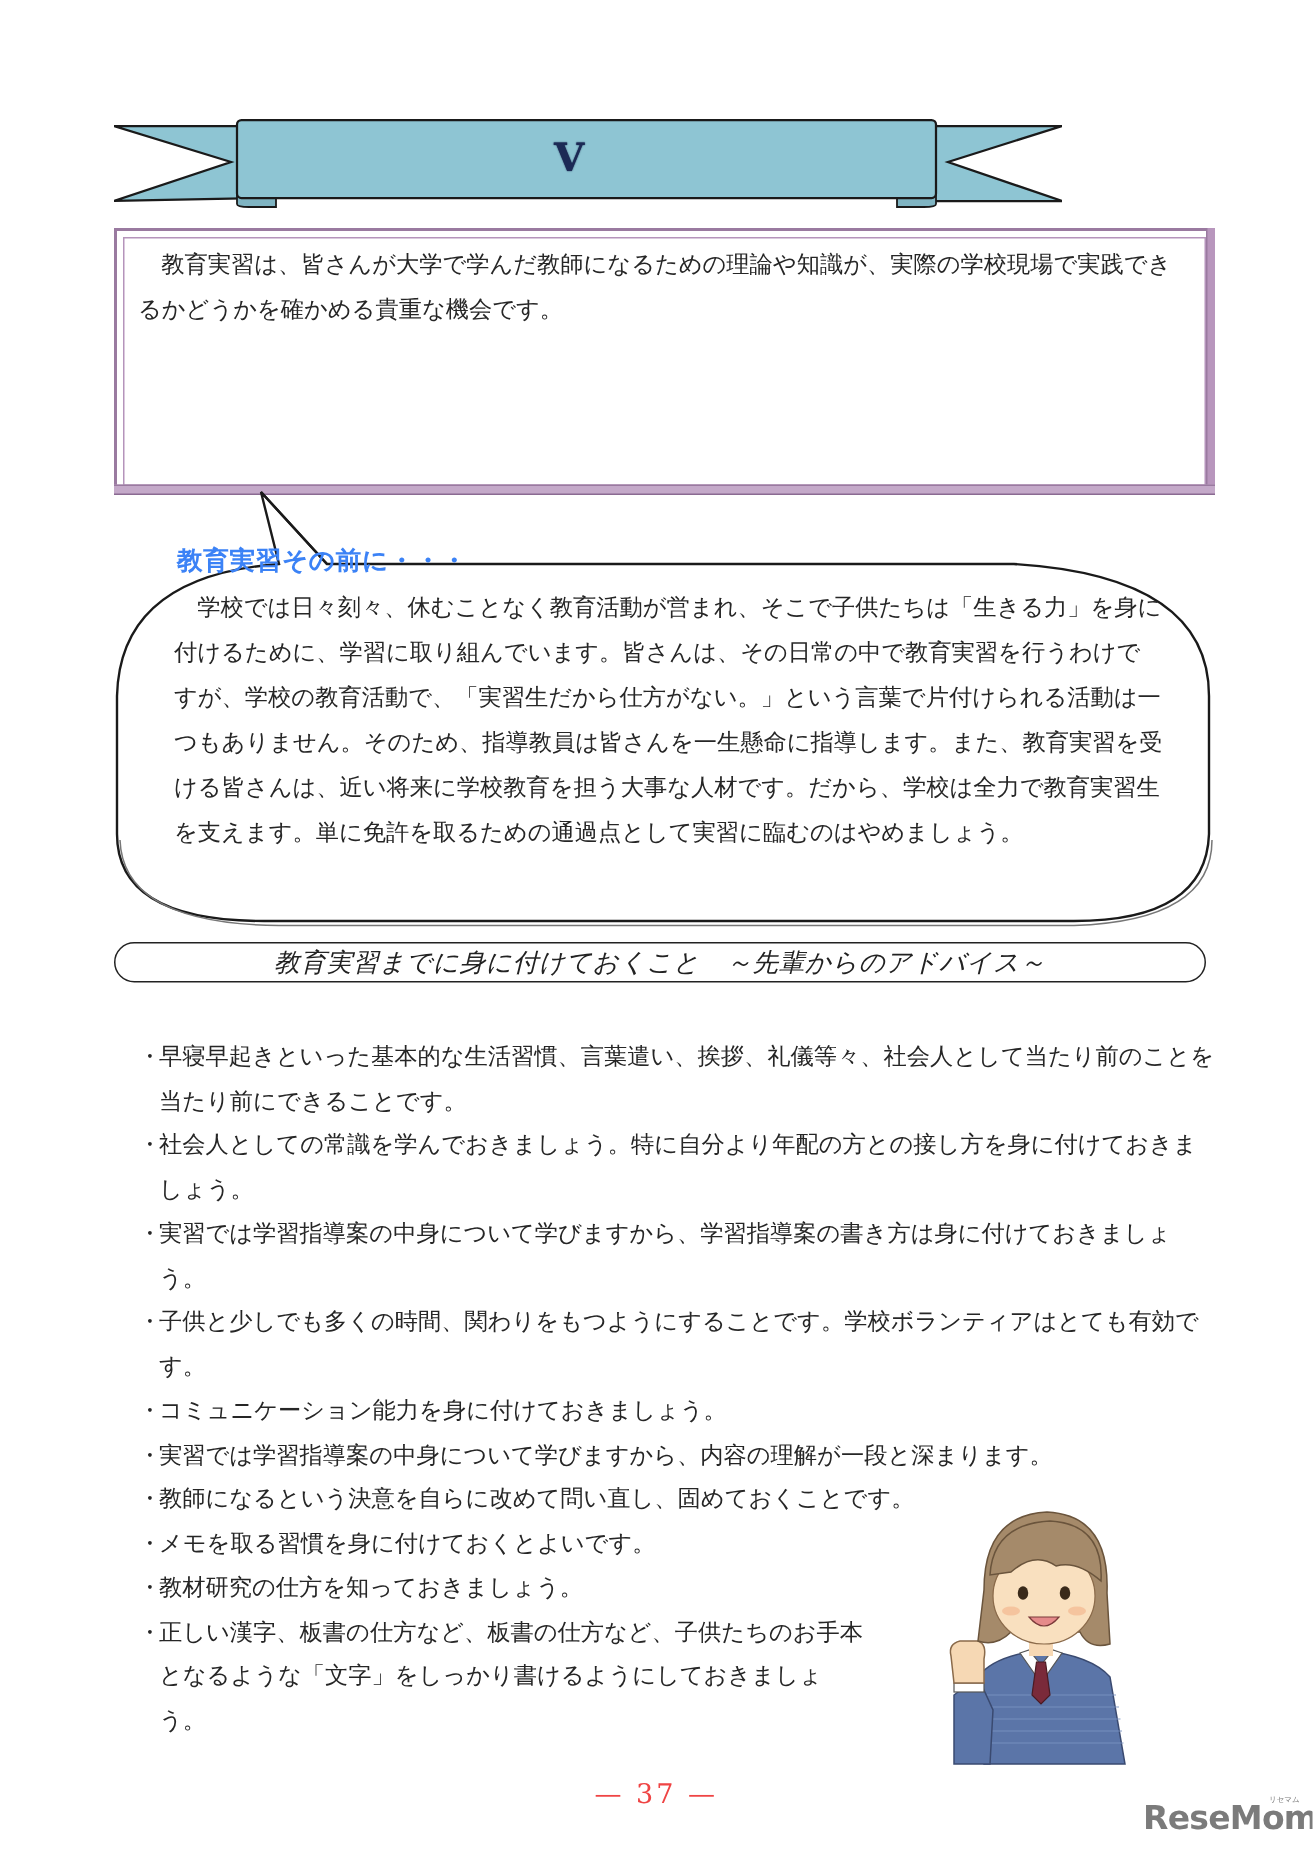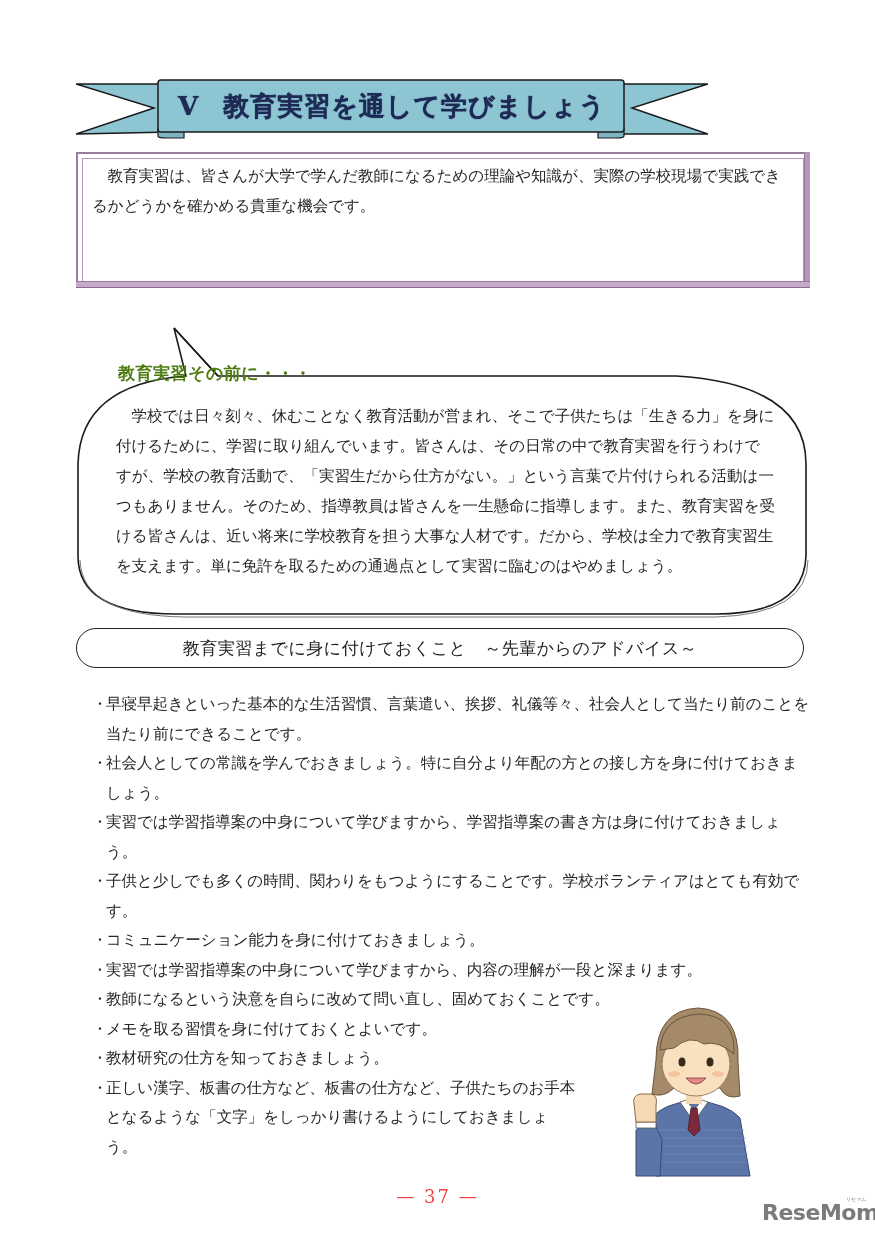--- a/index.html
+++ b/index.html
@@ -46,21 +46,21 @@
       font-family: "DejaVu Serif", "Liberation Serif", serif;
       margin-right: 24px;
     }
 
     
     .intro-box {
       position: absolute;
       left: 76px;
       top: 152px;
       width: 734px;
-      height: 136px;
+      height: 178px;
       box-sizing: border-box;
       border: 2px solid #9a7aa0;
       background: #ffffff;
       box-shadow:
         inset 0 0 0 4px #ffffff,
         inset 0 0 0 5px #b594bb;
     }
     .intro-box::after {
       content: "";
       position: absolute;
@@ -98,51 +98,51 @@
       height: 296px;
     }
     .bubble svg { position: absolute; left: 0; top: 0; }
     .bubble-heading {
       position: absolute;
       left: 42px;
       top: 38px;
       font-family: "DejaVu Sans", "Liberation Sans", sans-serif;
       font-weight: bold;
       font-size: 17px;
-      color: #4d7c0f;
+      color: #3b82f6;
       letter-spacing: 0.5px;
     }
     .bubble-text {
       position: absolute;
       left: 40px;
       top: 66px;
       width: 660px;
       font-size: 15.5px;
       line-height: 30px;
       color: #262626;
-      margin-top: 11px;
     }
     .bubble-text p { margin: 0; text-indent: 1em; }
 
     
     .advice-header {
       position: absolute;
       left: 76px;
       top: 628px;
       width: 728px;
-      height: 40px;
+      height: 27px;
       box-sizing: border-box;
       border: 1.5px solid #222;
       border-radius: 22px;
       display: flex;
       align-items: center;
       justify-content: center;
       font-size: 17px;
       color: #222;
       letter-spacing: 0.5px;
+      font-style: italic;
     }
 
     
     .advice-list {
       position: absolute;
       left: 92px;
       top: 690px;
       width: 720px;
       margin: 0;
       padding: 0;
@@ -218,21 +218,20 @@
     <polygon points="536,6 632,6 556,30 632,56 536,56" fill="#8ec5d3" stroke="#1a1a1a" stroke-width="1.5"></polygon>
 
     <path d="M82,50 L82,58 Q82,60 90,60 L108,60 L108,52 Z" fill="#7fb4c2" stroke="#1a1a1a" stroke-width="1.2"></path>
 
     <path d="M548,50 L548,58 Q548,60 540,60 L522,60 L522,52 Z" fill="#7fb4c2" stroke="#1a1a1a" stroke-width="1.2"></path>
 
     <rect x="82" y="2" width="466" height="52" rx="3" ry="3" fill="#8ec5d3" stroke="#1a1a1a" stroke-width="1.5"></rect>
   </svg>
   <div class="banner-title">
     <span class="num">V</span>
-    <span>教育実習を通して学びましょう</span>
   </div>
 </div>
 
 <div class="intro-box">
   <div class="intro-text">
     <p>教育実習は、皆さんが大学で学んだ教師になるための理論や知識が、実際の学校現場で実践できるかどうかを確かめる貴重な機会です。</p>
   </div>
 </div>
 
 <div class="bubble">

